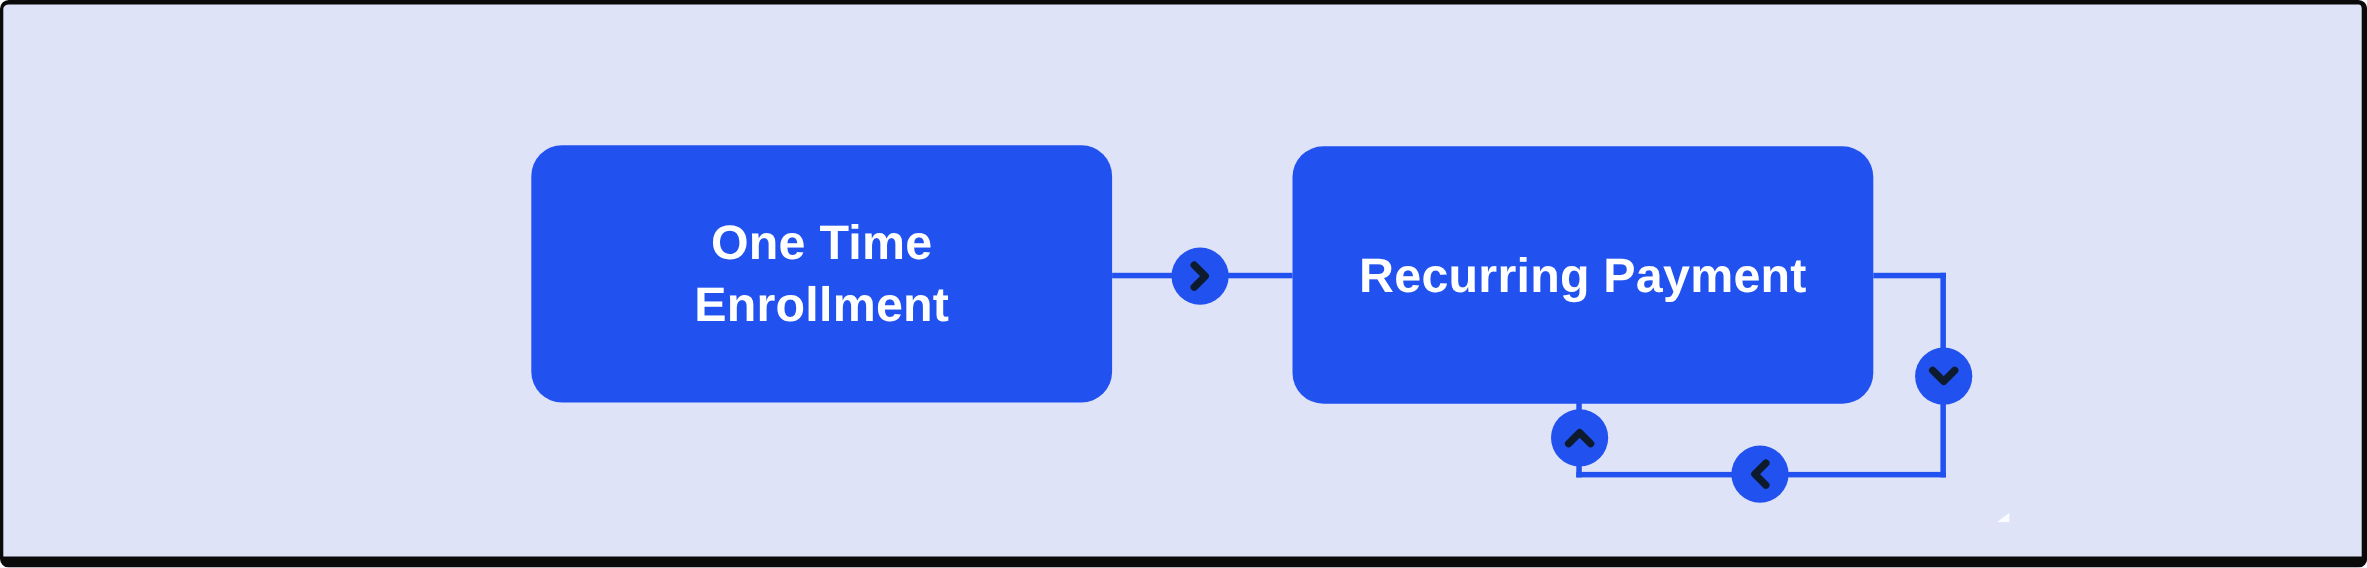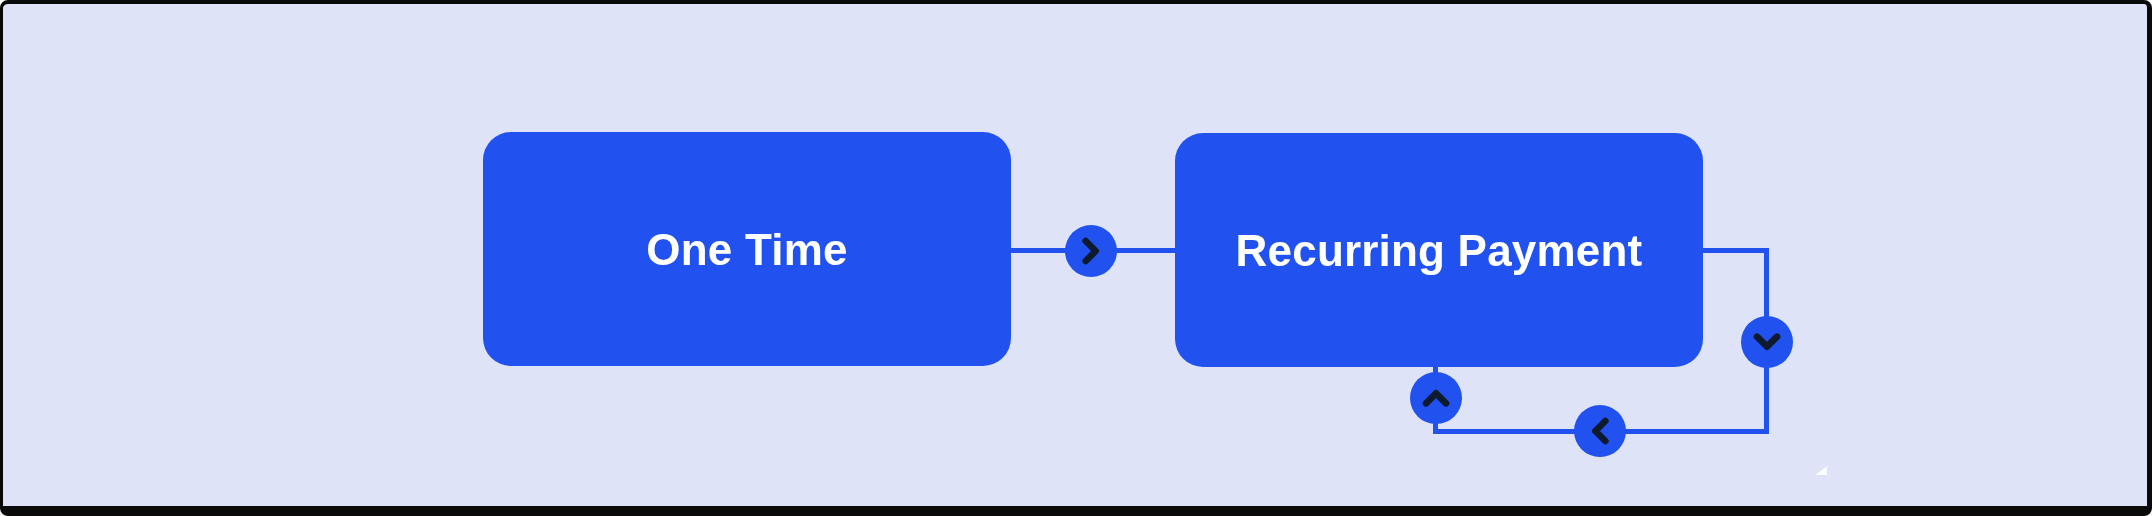--- a/index.html
+++ b/index.html
@@ -86,20 +86,21 @@
   }
 </style>
 </head>
 <body>
 
 <div class="frame">
 
   <div class="node" id="node-one">
     <div class="node-label">
       <span>One Time</span>
+      <span>Enrollment</span>
     </div>
   </div>
 
   <div class="node" id="node-two">
     <div class="node-label">
       <span>Recurring Payment</span>
     </div>
   </div>
 
   <div class="edge h" id="edge-main"></div>

